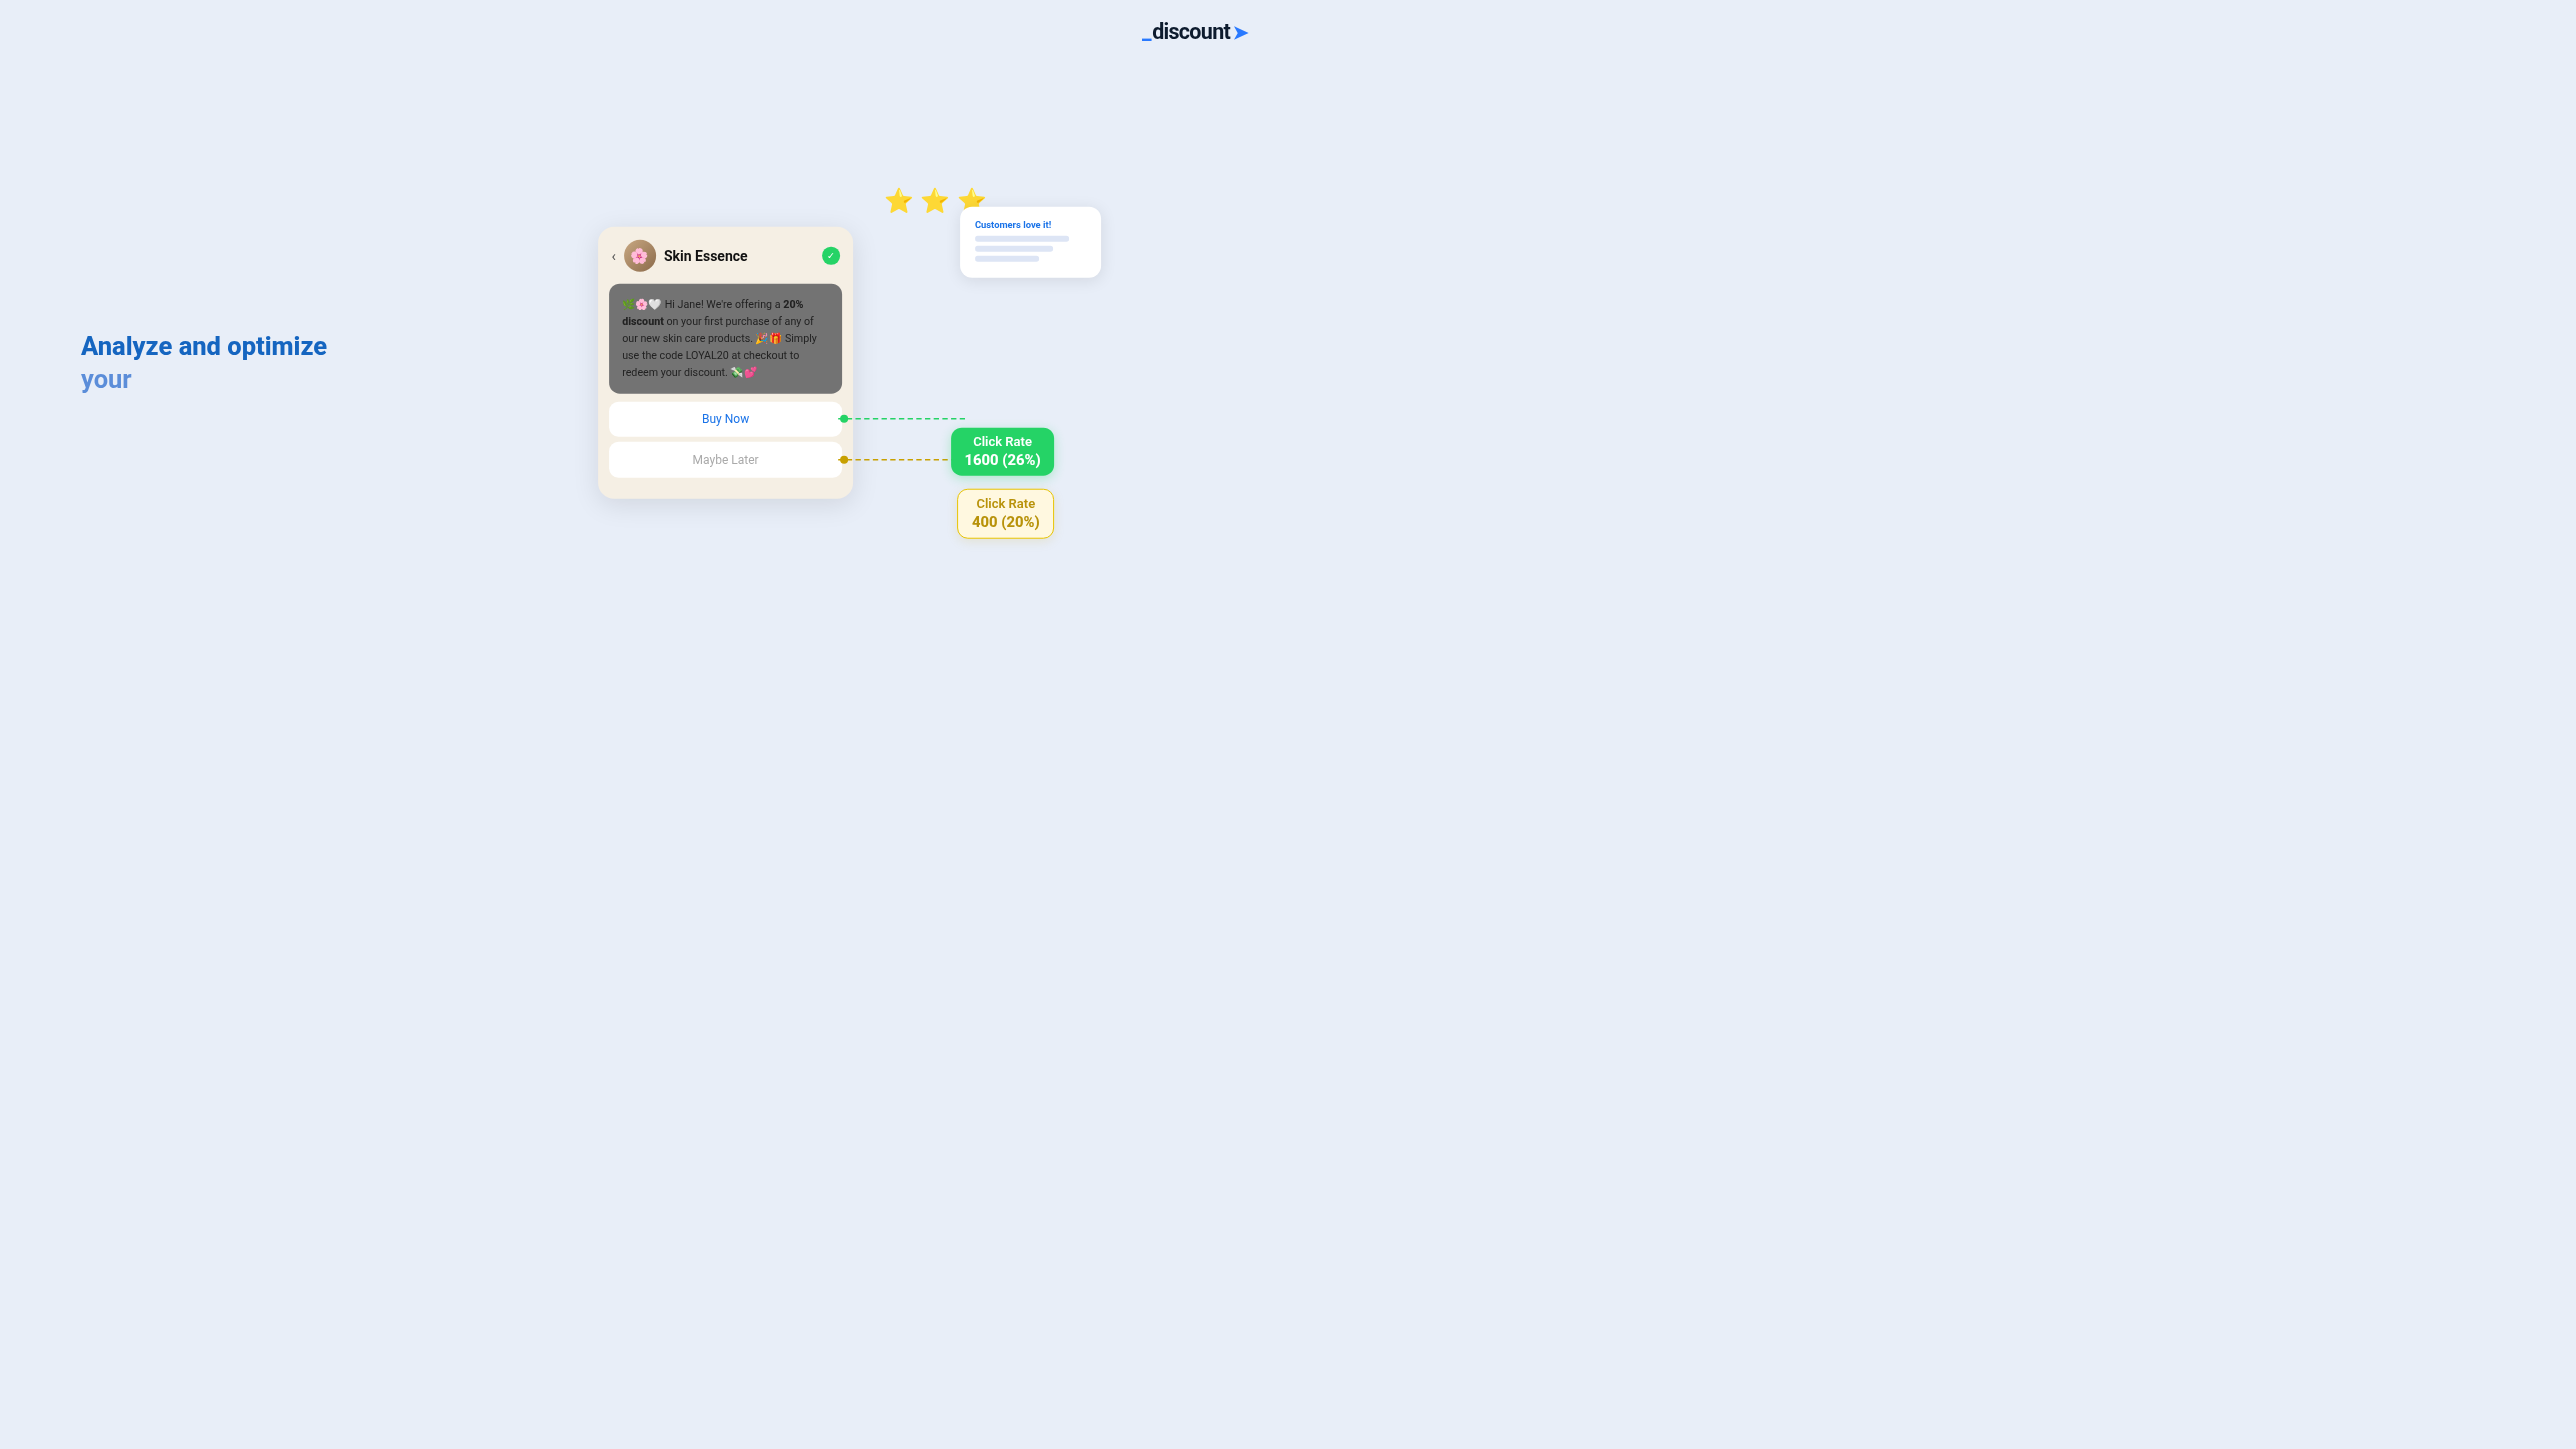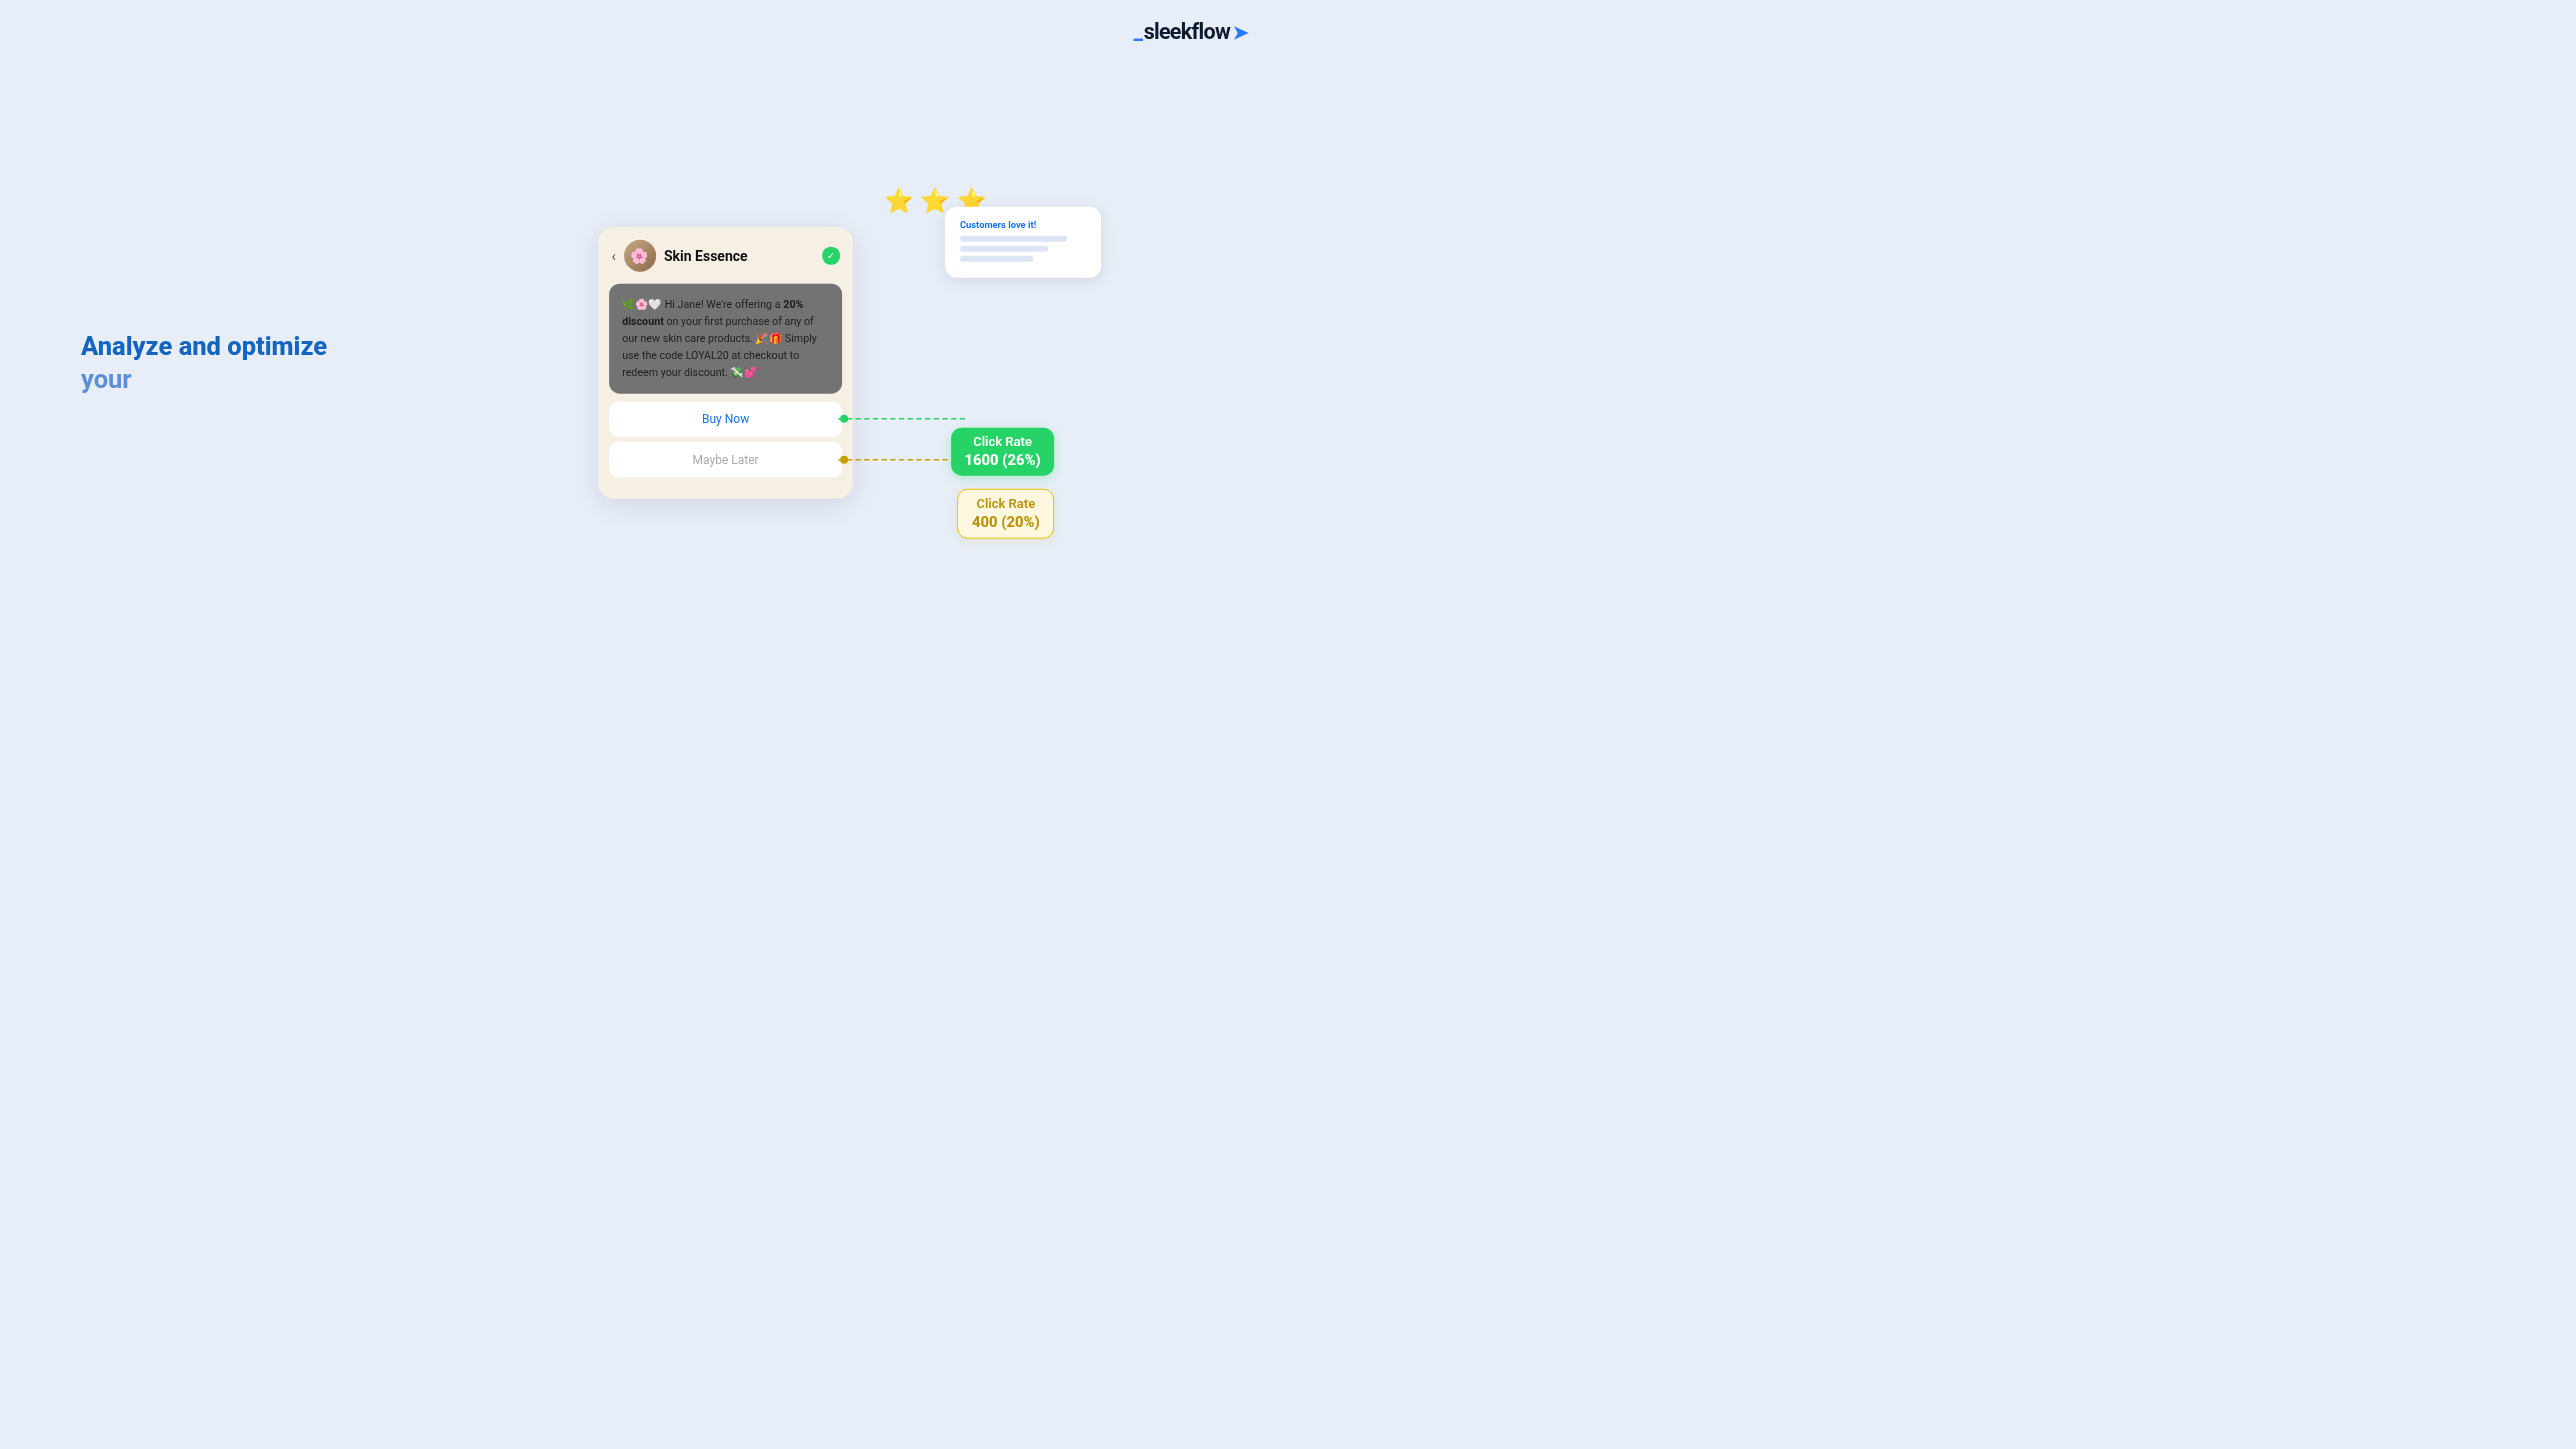--- a/index.html
+++ b/index.html
@@ -222,38 +222,38 @@
 
     
     .btn-container {
       position: relative;
     }
   </style>
 </head>
 <body>
 
 <div class="logo">
-  <span class="logo-underscore">_</span><span>sleekflow</span><span class="logo-arrow">➤</span>
+  <span class="logo-underscore">_</span><span>discount</span><span class="logo-arrow">➤</span>
 </div>
 
 <div class="left-text">
   <h1>
     <span class="highlight">Analyze and optimize</span><span class="normal"> your</span><br>
   </h1>
 </div>
 
 <div class="phone-wrapper">
 
   <div style="position:absolute; top:-40px; right:-134px; display:flex; gap:6.7px;">
     <span style="font-size:24px;">⭐</span>
     <span style="font-size:24px;">⭐</span>
     <span style="font-size:24px;">⭐</span>
   </div>
 
-  <div style="position:absolute; top:-20px; right:-248px; background:white; border-radius:12px; padding:12px 14.8px; width:156px; box-shadow:0 2.7px 16px rgba(0,0,0,0.09);">
+  <div style="position:absolute; top:-20px; right:-248px; background:white; border-radius:12px; padding:12px 14.8px; width:141px; box-shadow:0 2.7px 16px rgba(0,0,0,0.09);">
     <div class="review-title">Customers love it!</div>
     <div class="review-line"></div>
     <div class="review-line" style="width:70%;"></div>
     <div class="review-line" style="width:58%;"></div>
   </div>
 
   <div class="chat-card">
 
     <div class="chat-header">
       <span class="back-arrow">‹</span>

